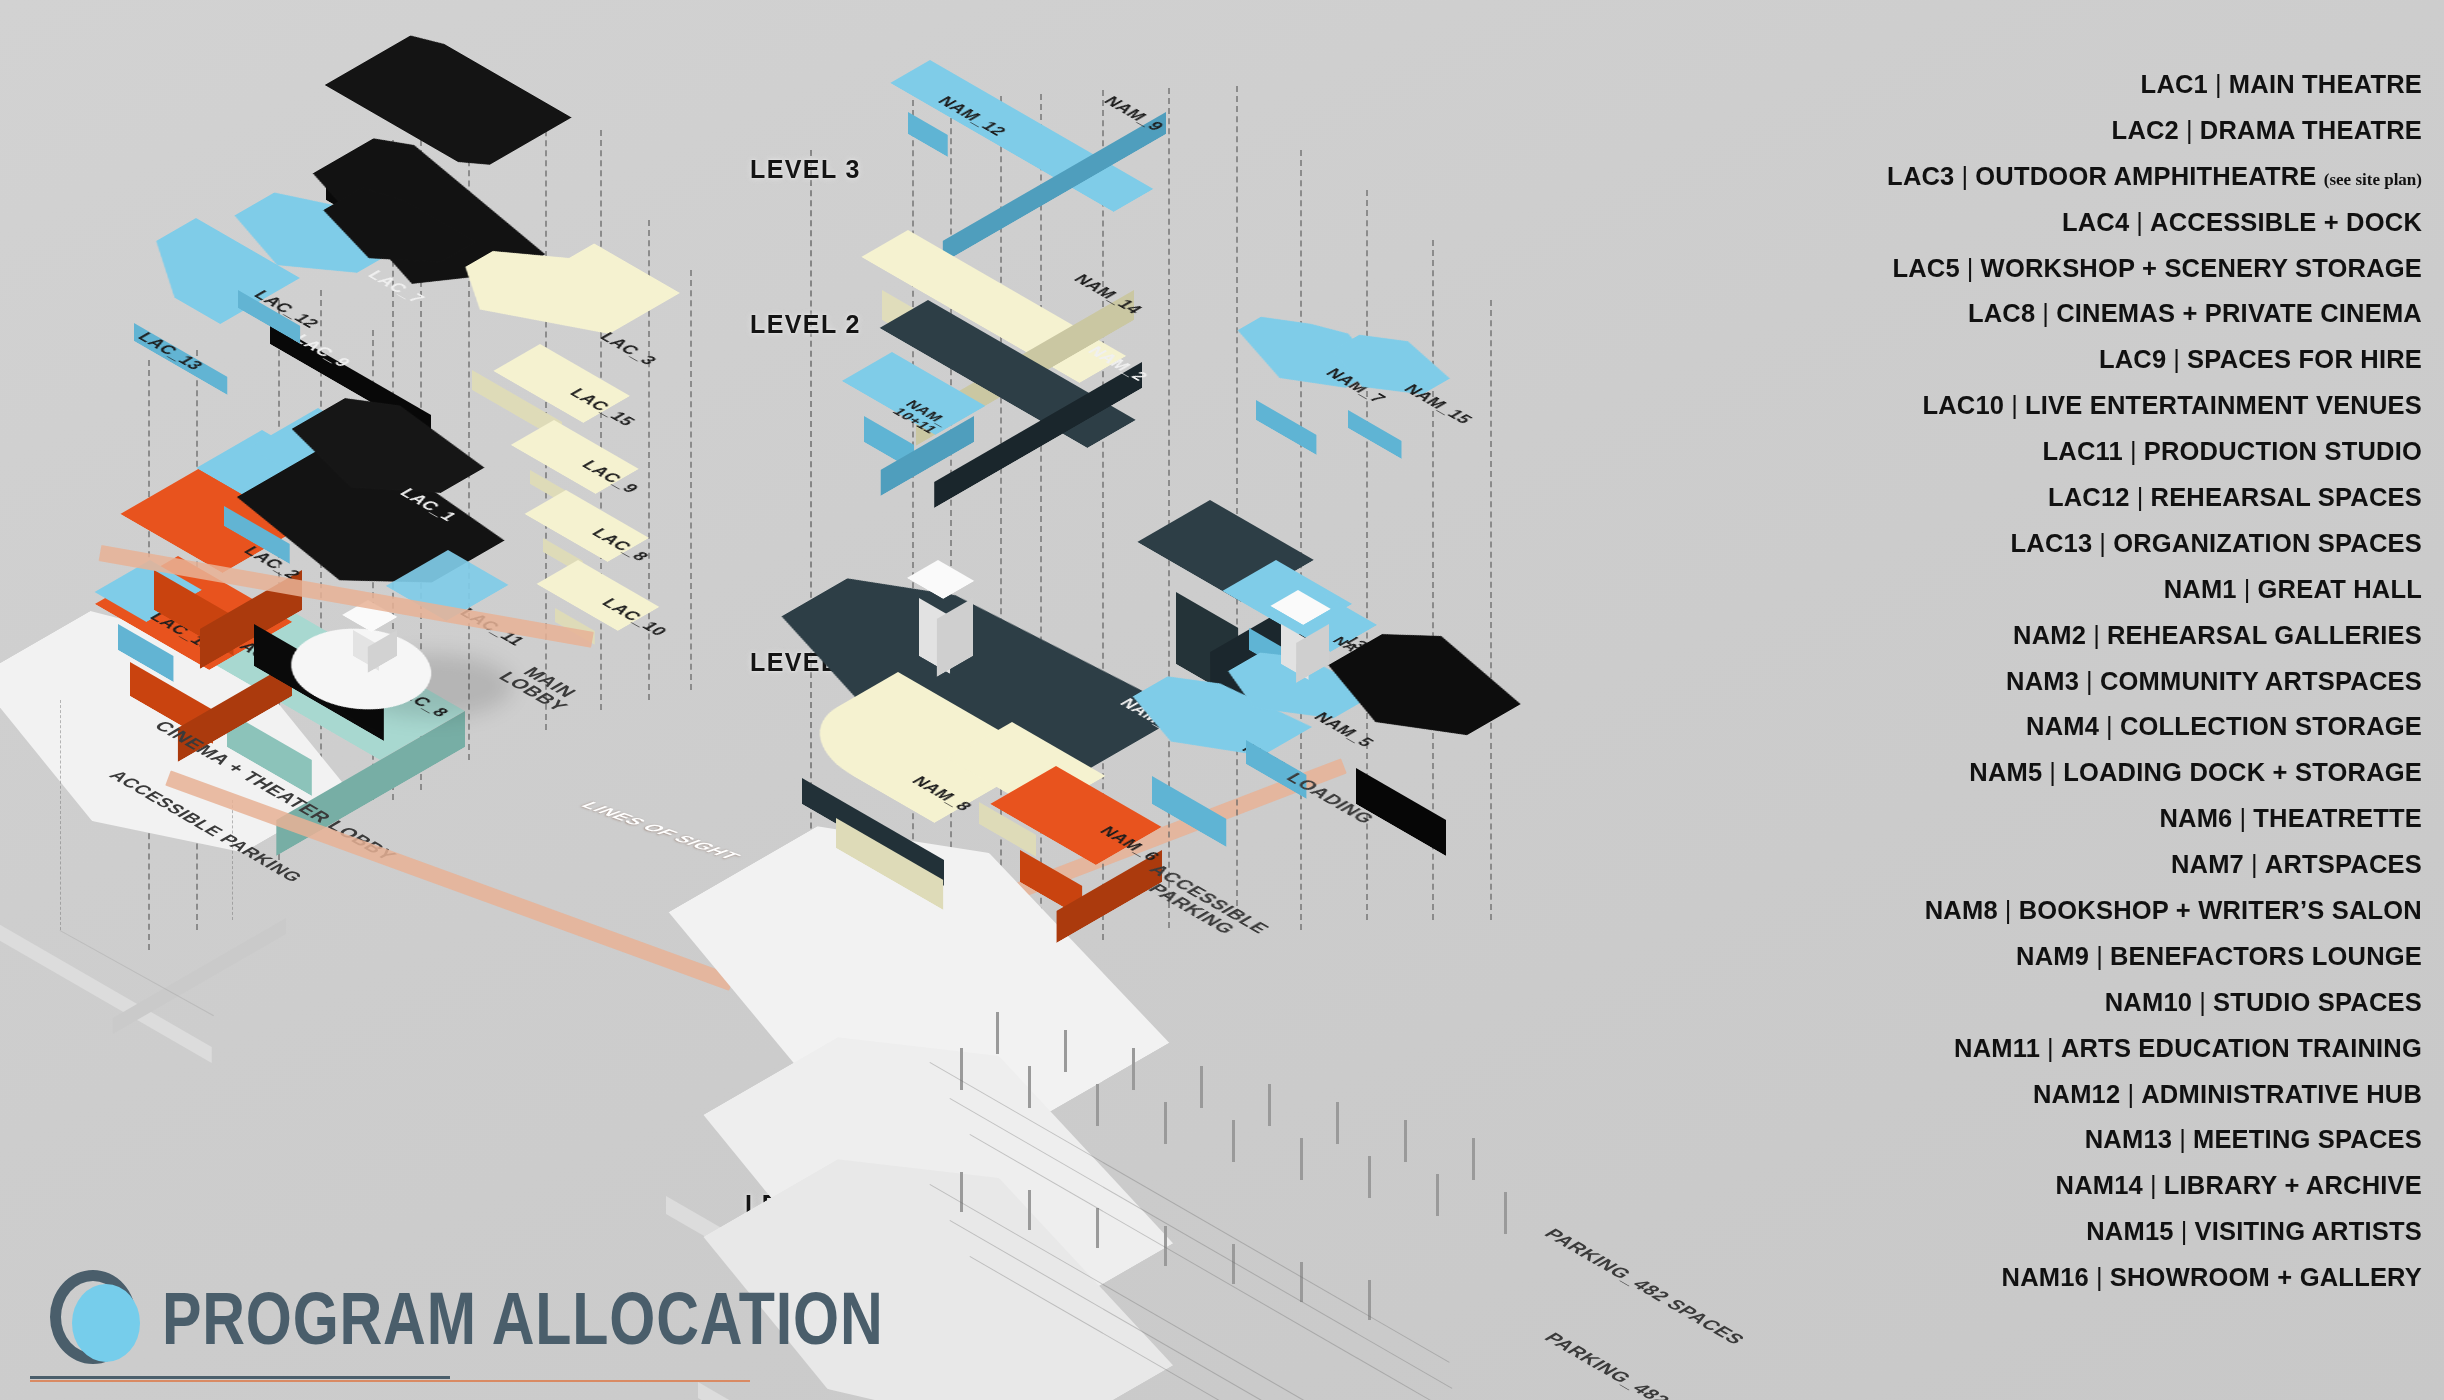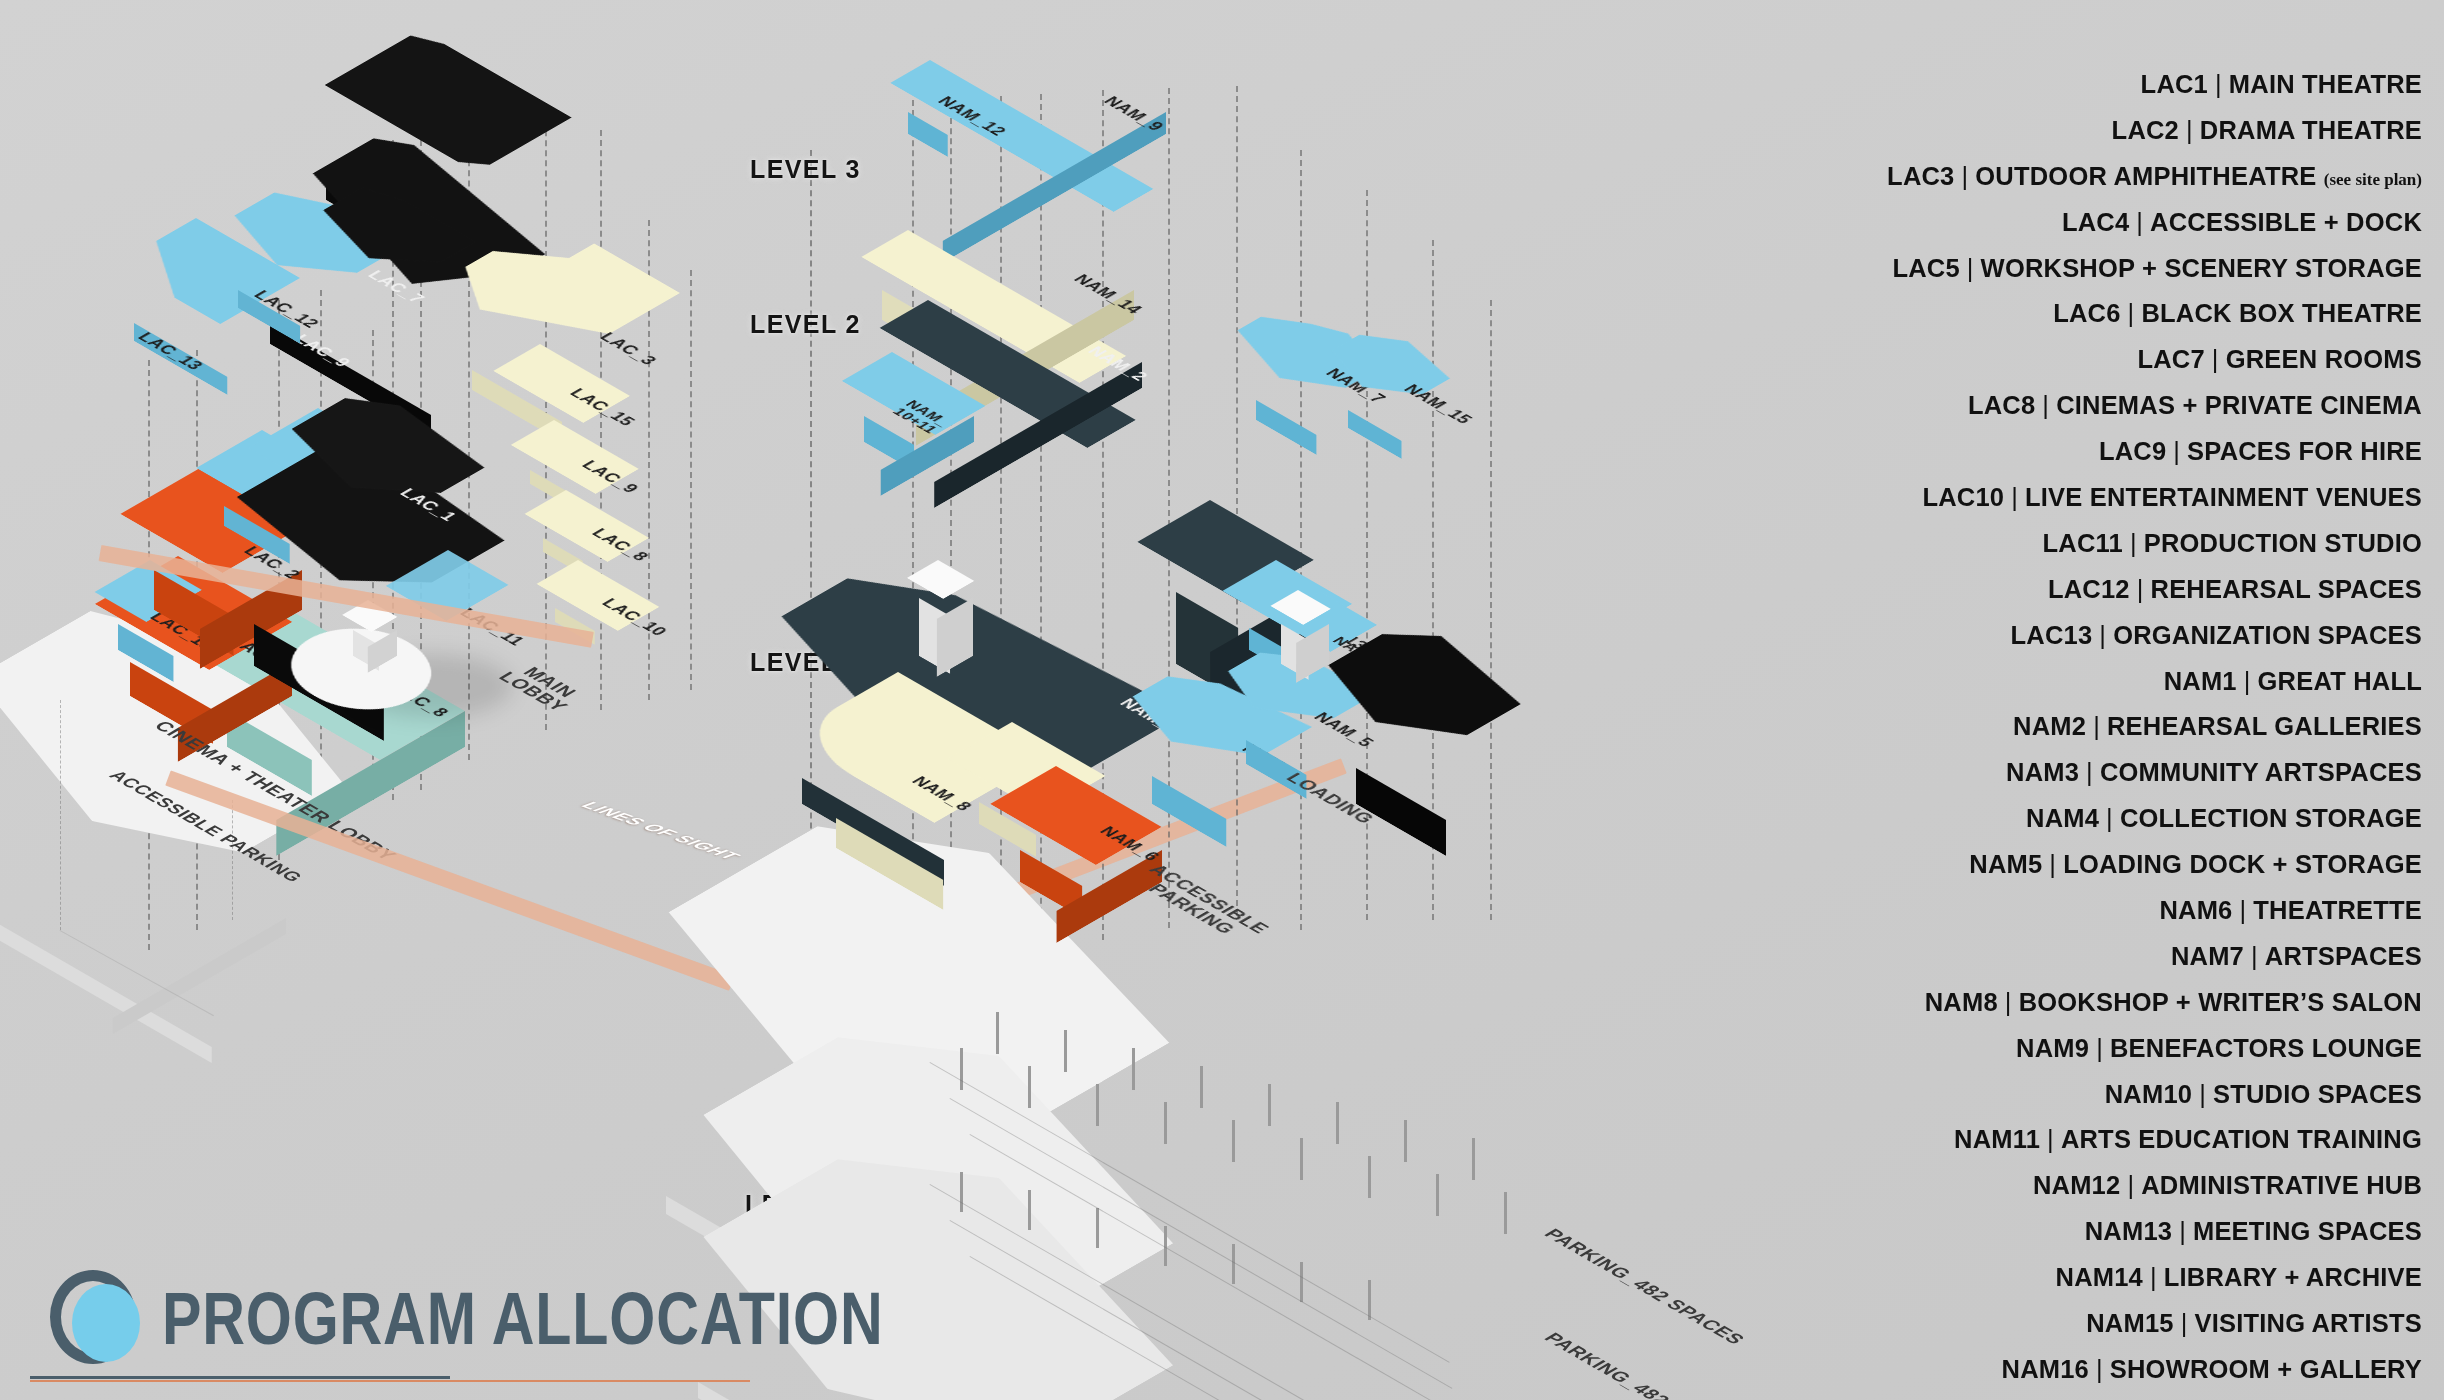--- a/index.html
+++ b/index.html
@@ -462,22 +462,20 @@
     <div class="ann onwhite two" style="left:1162px;top:862px;font-size:19px;line-height:1.06;text-align:center;transform:matrix(.866,.5,-.866,.5,0,0);">ACCESSIBLE<br>PARKING</div>
     <div class="ann onwhite" style="left:1300px;top:770px;font-size:19px;transform:matrix(.866,.5,-.866,.5,0,0);">LOADING</div>
   </div>
 
   <div id="legend">
       <div class="leg-row"><span class="leg-code">LAC1</span><span class="leg-sep">|</span><span class="leg-name">MAIN THEATRE</span></div>
       <div class="leg-row"><span class="leg-code">LAC2</span><span class="leg-sep">|</span><span class="leg-name">DRAMA THEATRE</span></div>
       <div class="leg-row"><span class="leg-code">LAC3</span><span class="leg-sep">|</span><span class="leg-name">OUTDOOR AMPHITHEATRE</span> <span class="leg-note">(see site plan)</span></div>
       <div class="leg-row"><span class="leg-code">LAC4</span><span class="leg-sep">|</span><span class="leg-name">ACCESSIBLE + DOCK</span></div>
       <div class="leg-row"><span class="leg-code">LAC5</span><span class="leg-sep">|</span><span class="leg-name">WORKSHOP + SCENERY STORAGE</span></div>
-      <div class="leg-row"><span class="leg-code">LAC6</span><span class="leg-sep">|</span><span class="leg-name">BLACK BOX THEATRE</span></div>
-      <div class="leg-row"><span class="leg-code">LAC7</span><span class="leg-sep">|</span><span class="leg-name">GREEN ROOMS</span></div>
       <div class="leg-row"><span class="leg-code">LAC8</span><span class="leg-sep">|</span><span class="leg-name">CINEMAS + PRIVATE CINEMA</span></div>
       <div class="leg-row"><span class="leg-code">LAC9</span><span class="leg-sep">|</span><span class="leg-name">SPACES FOR HIRE</span></div>
       <div class="leg-row"><span class="leg-code">LAC10</span><span class="leg-sep">|</span><span class="leg-name">LIVE ENTERTAINMENT VENUES</span></div>
       <div class="leg-row"><span class="leg-code">LAC11</span><span class="leg-sep">|</span><span class="leg-name">PRODUCTION STUDIO</span></div>
       <div class="leg-row"><span class="leg-code">LAC12</span><span class="leg-sep">|</span><span class="leg-name">REHEARSAL SPACES</span></div>
       <div class="leg-row"><span class="leg-code">LAC13</span><span class="leg-sep">|</span><span class="leg-name">ORGANIZATION SPACES</span></div>
       <div class="leg-row"><span class="leg-code">NAM1</span><span class="leg-sep">|</span><span class="leg-name">GREAT HALL</span></div>
       <div class="leg-row"><span class="leg-code">NAM2</span><span class="leg-sep">|</span><span class="leg-name">REHEARSAL GALLERIES</span></div>
       <div class="leg-row"><span class="leg-code">NAM3</span><span class="leg-sep">|</span><span class="leg-name">COMMUNITY ARTSPACES</span></div>
       <div class="leg-row"><span class="leg-code">NAM4</span><span class="leg-sep">|</span><span class="leg-name">COLLECTION STORAGE</span></div>

